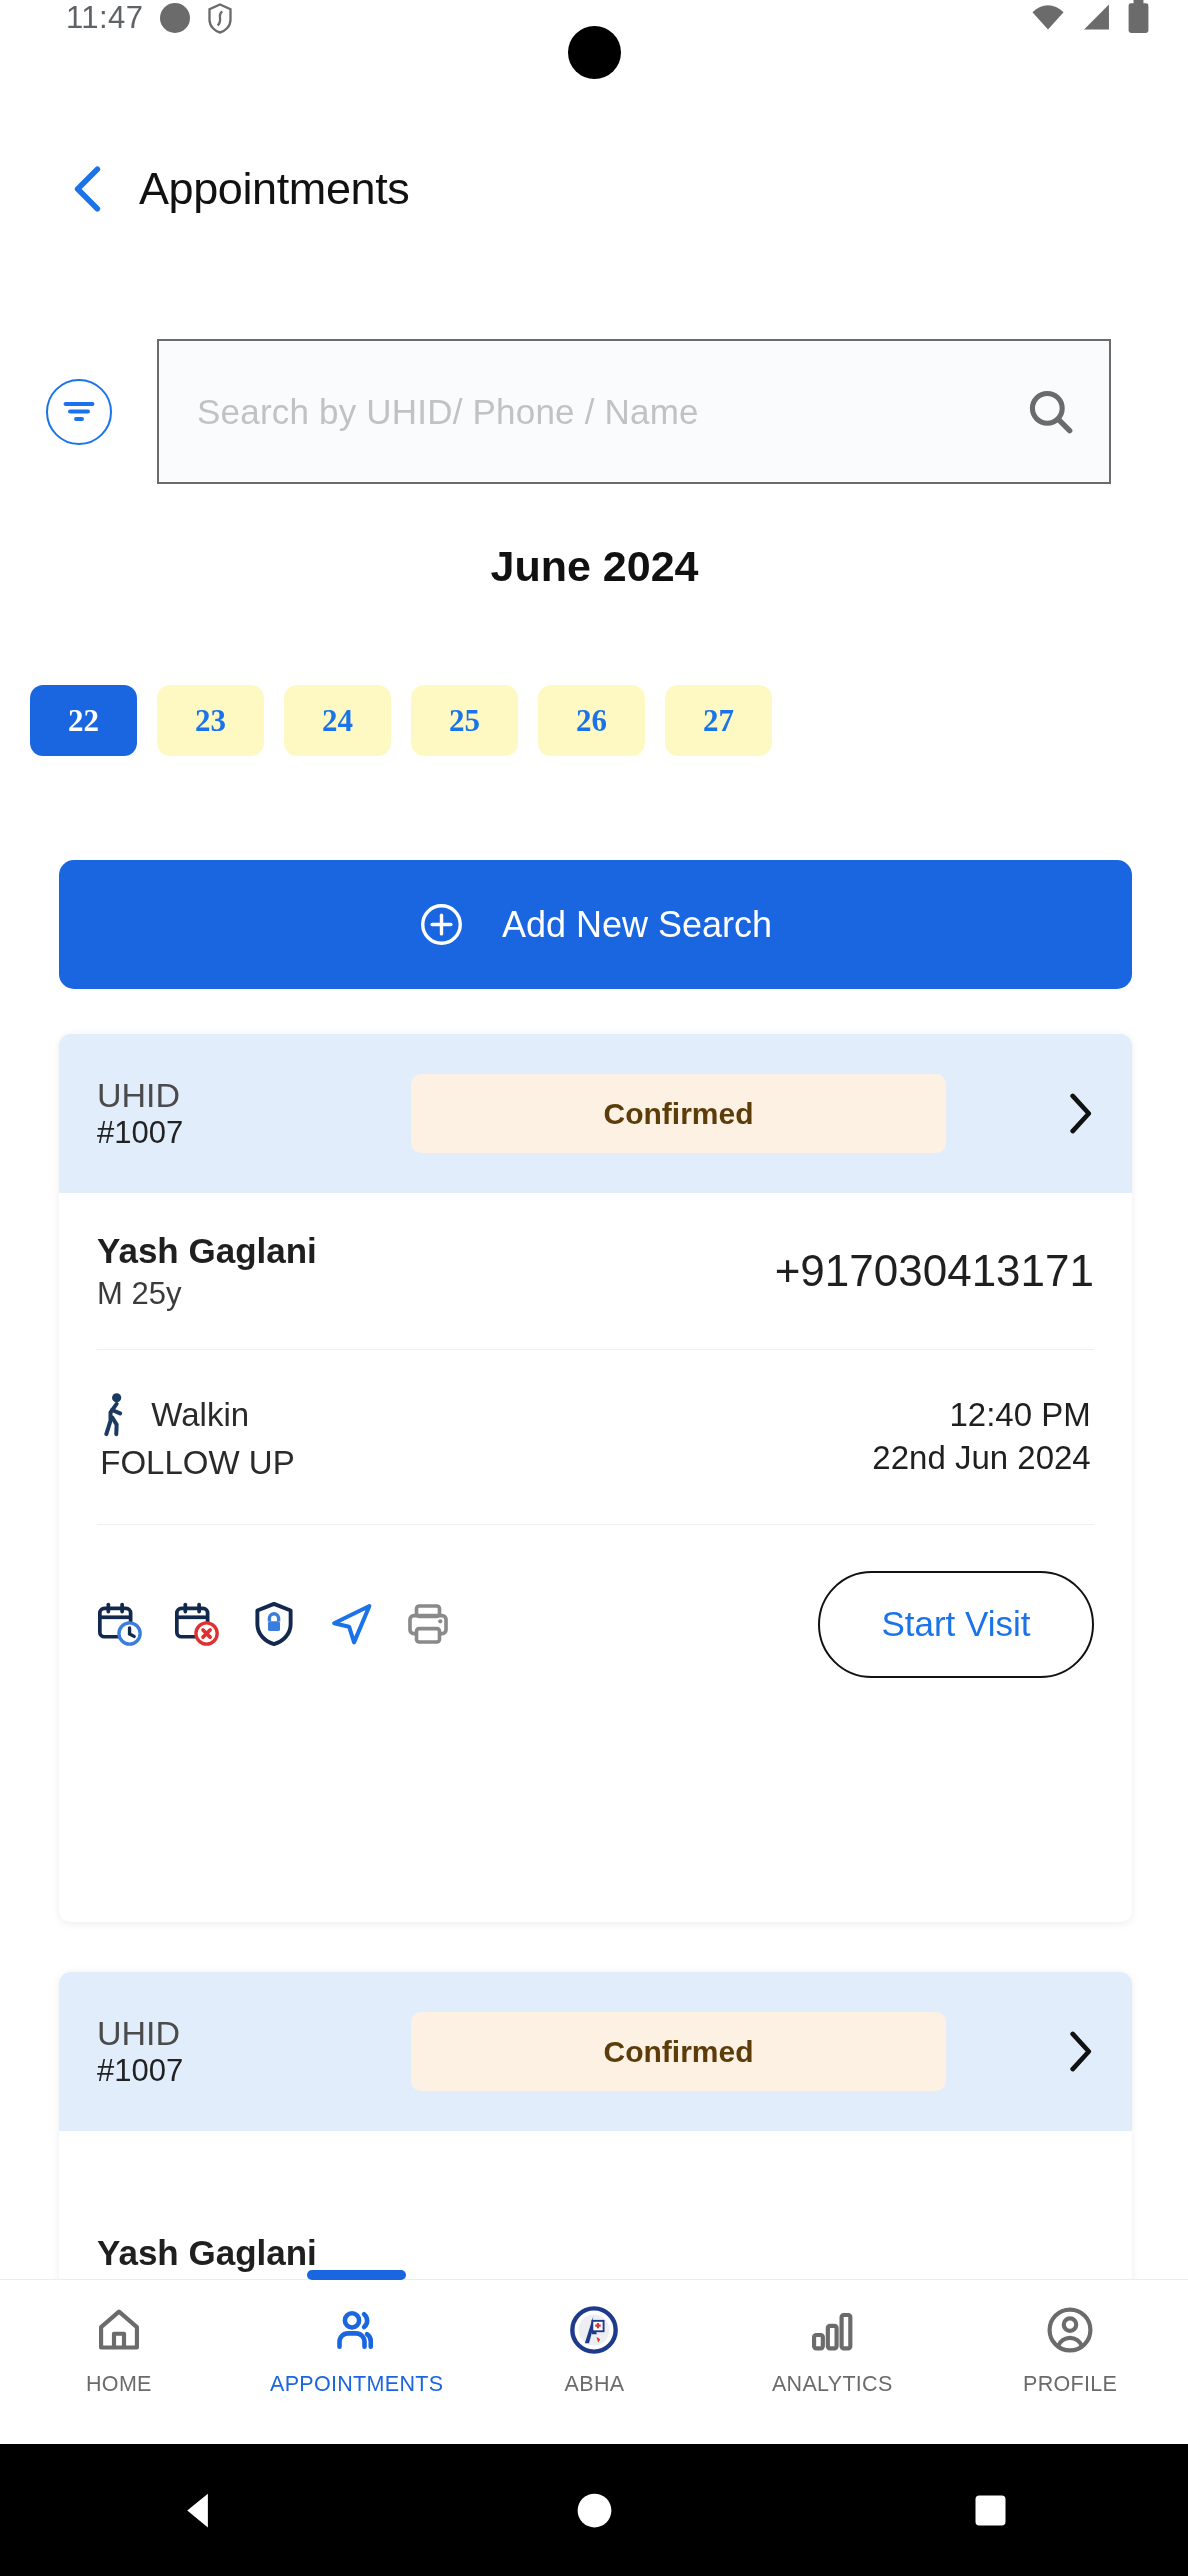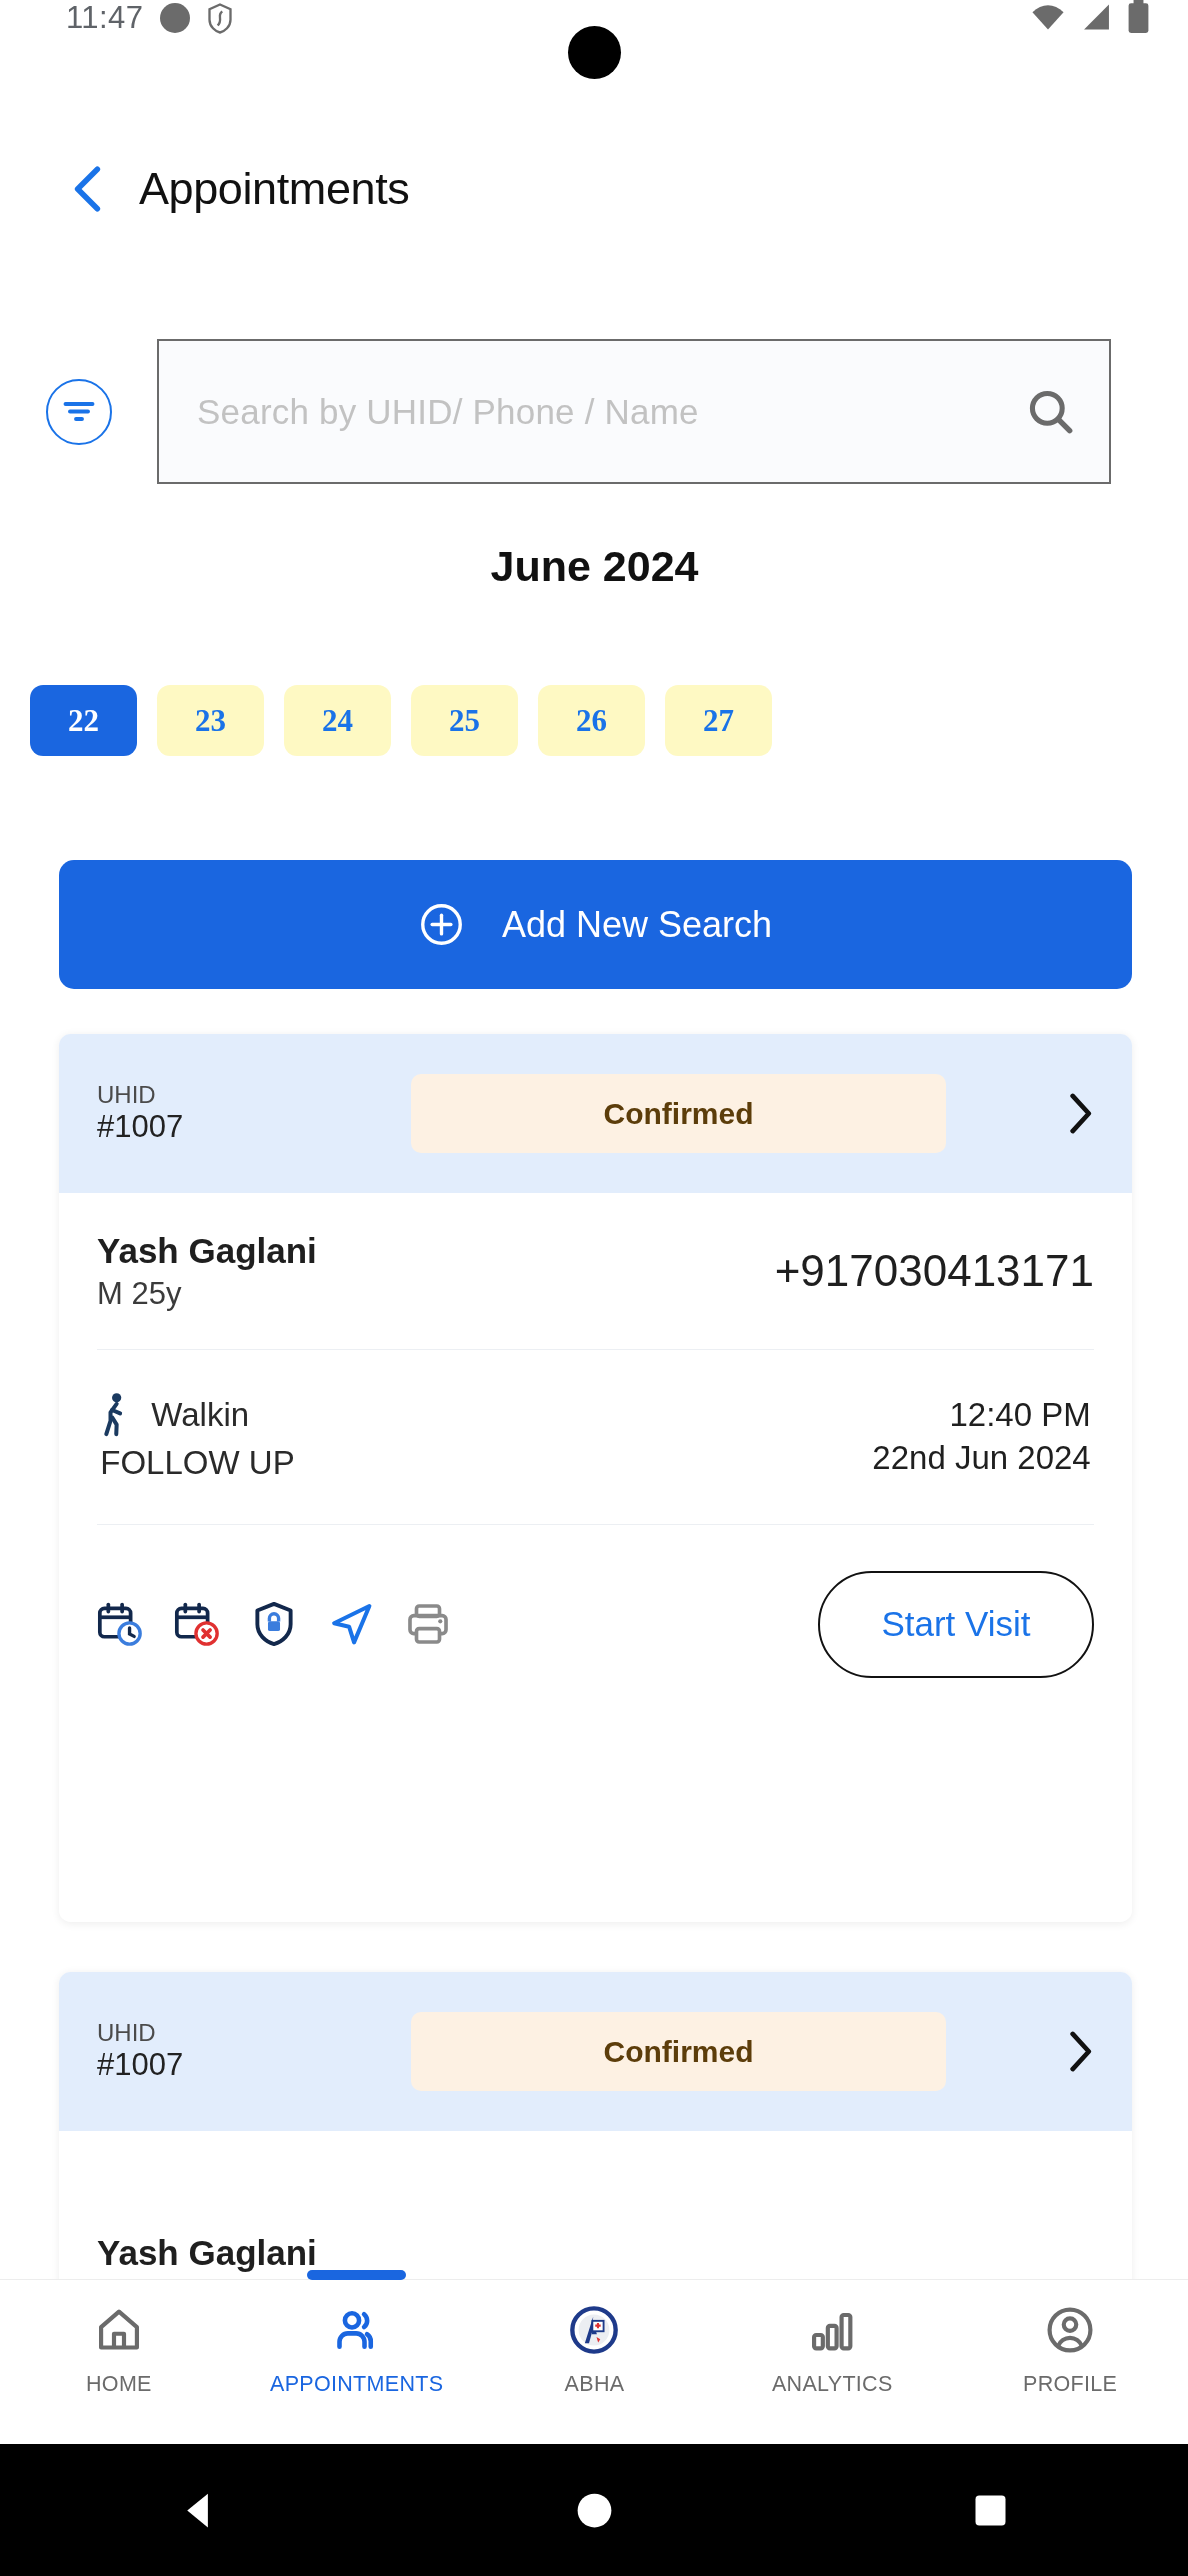--- a/index.html
+++ b/index.html
@@ -94,21 +94,21 @@
     box-shadow: 0 1.7px 8.3px rgba(0,0,0,0.07);
   }
   .card-1 { top: 1034px; height: 888px; }
   .card-2 { top: 1972px; height: 330px; }
 
   .card-head {
     height: 159px; background: #e2edfc;
     display: flex; align-items: center; padding: 0 38px;
   }
   .uhid-block { width: 314px; }
-  .uhid-label { font-size: 24px; color: #4b4b4b; line-height: 1.18; }
+  .uhid-label { font-size: 34px; color: #4b4b4b; line-height: 1.18; }
   .uhid-value { font-size: 31px; color: #222222; line-height: 1.18; }
   .status-badge {
     width: 535px; height: 79px; border-radius: 10px;
     background: #fdf1e3; display: flex; align-items: center; justify-content: center;
     font-size: 30px; font-weight: bold; color: #5c3d0a; cursor: pointer;
   }
   .head-chev { margin-left: auto; width: 28px; height: 41px; cursor: pointer; }
 
   .card-body { padding: 0 38px; background: #ffffff; }
 

